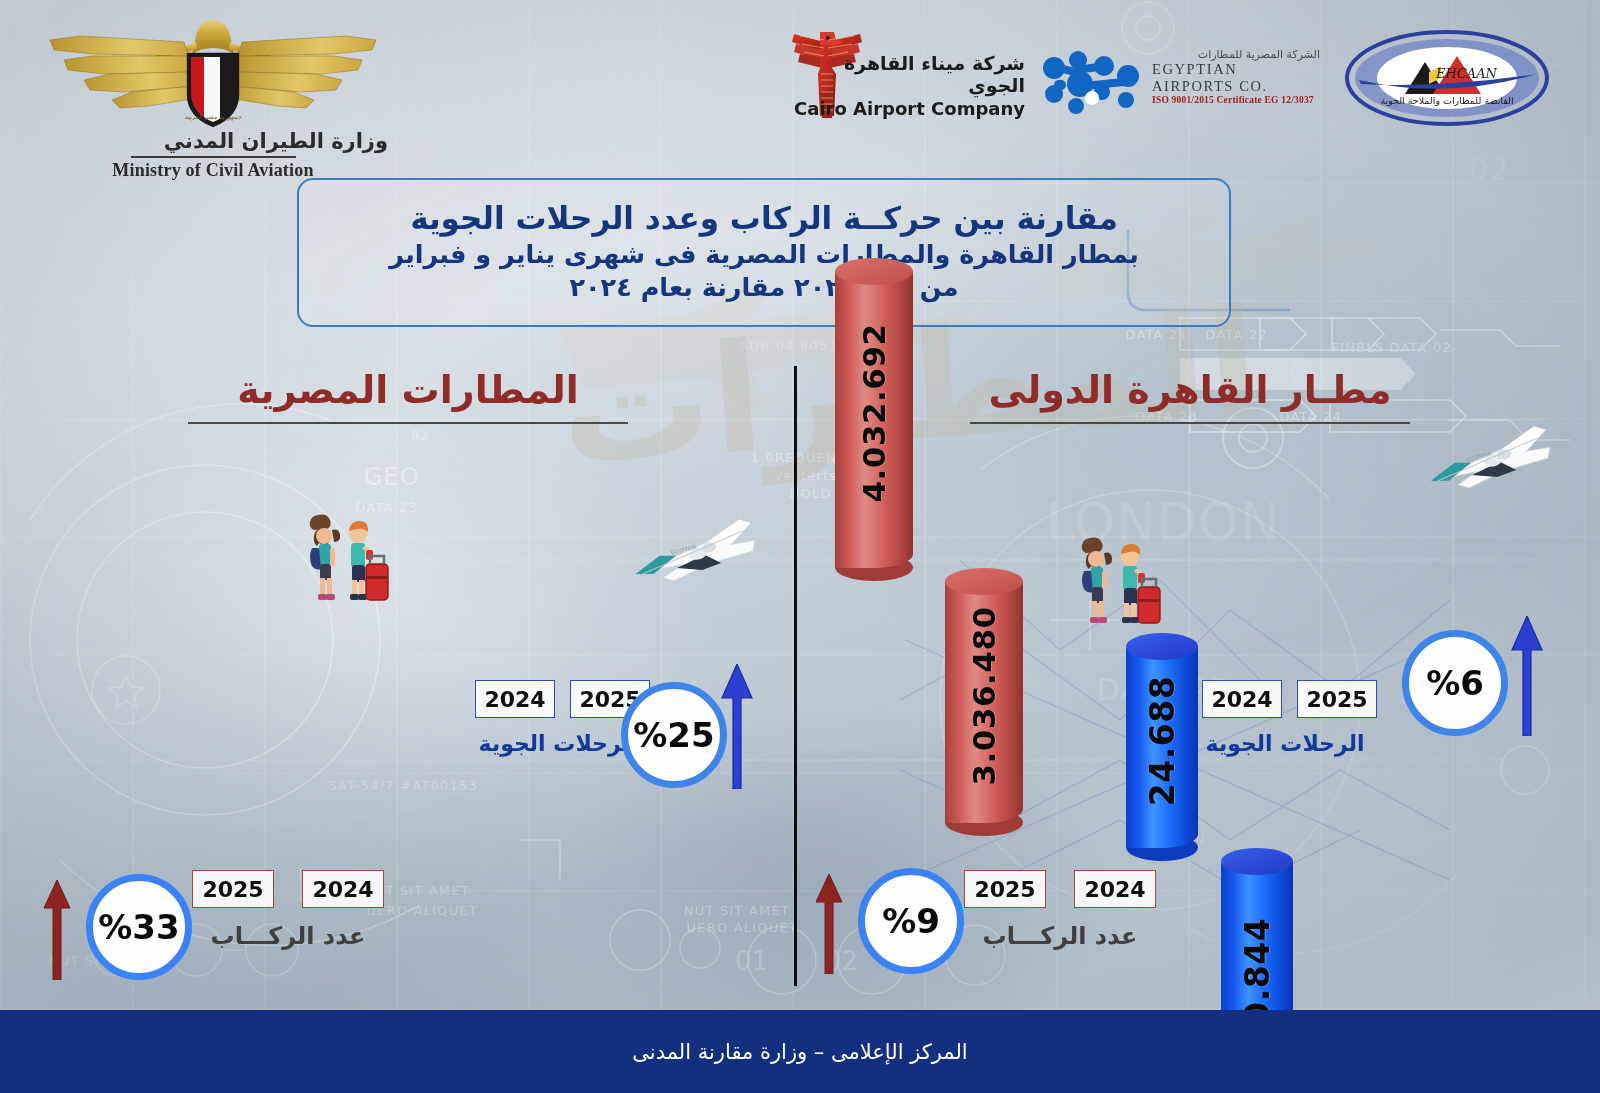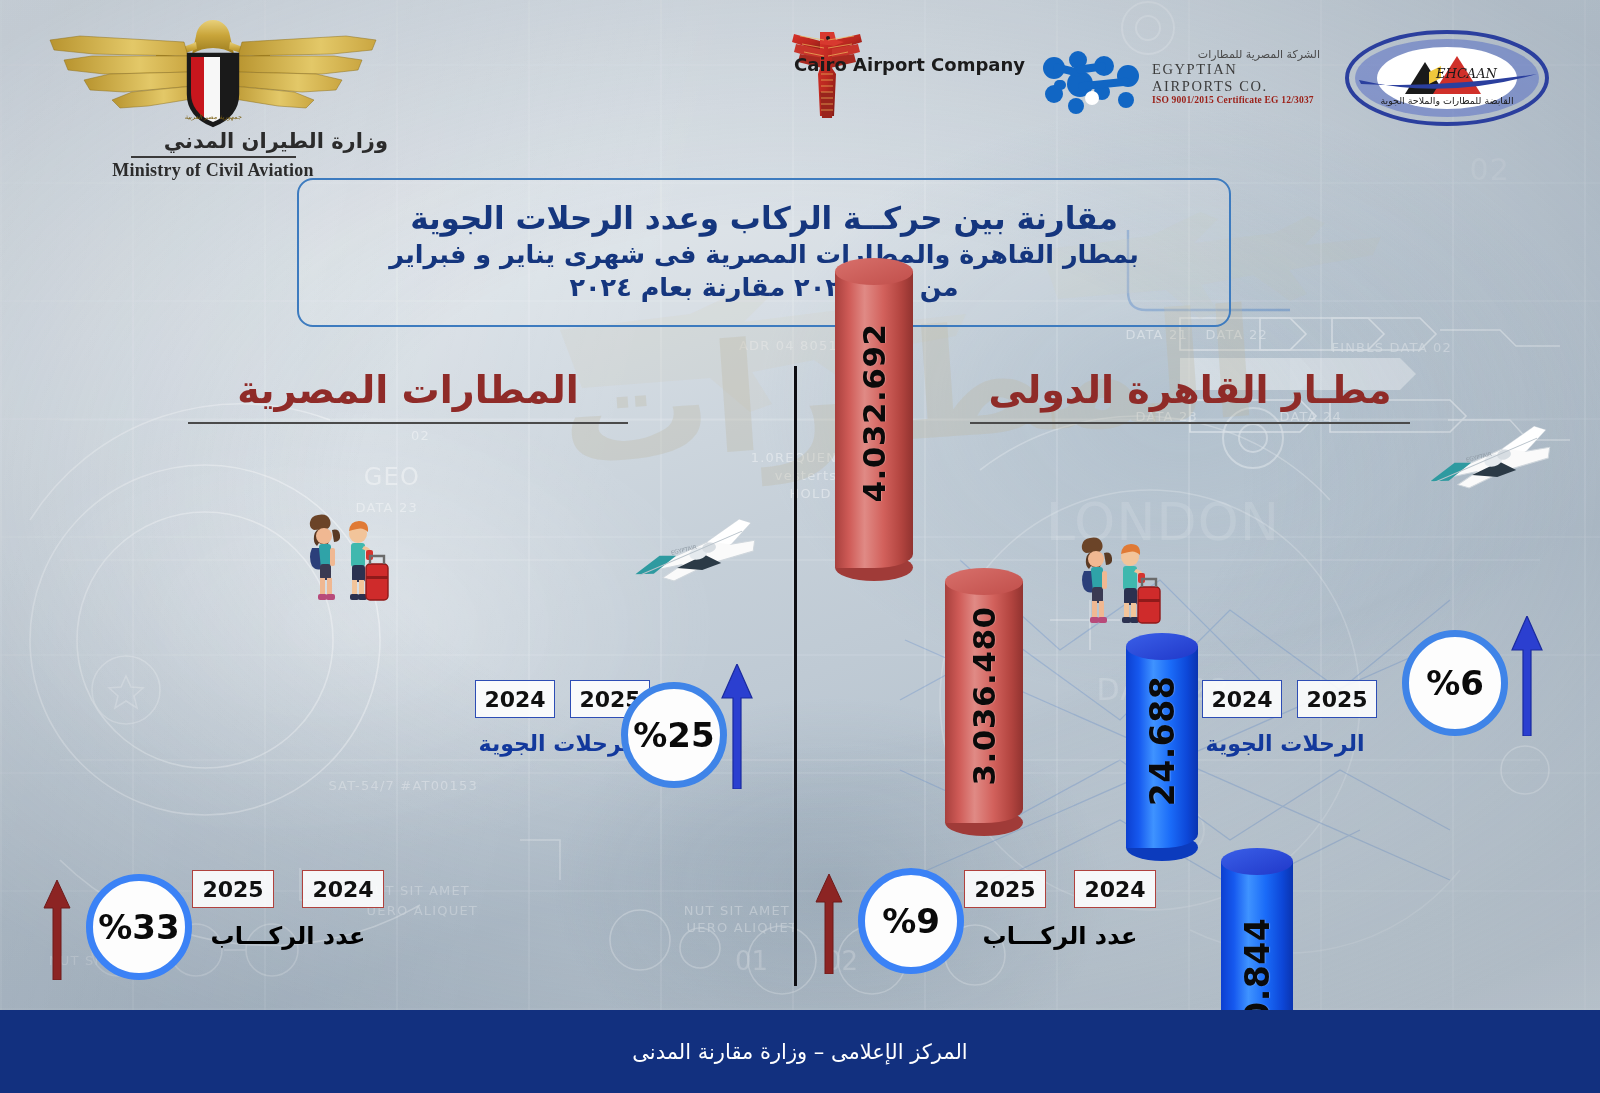--- a/index.html
+++ b/index.html
@@ -124,21 +124,21 @@
 
   .yr-tag{
     position:absolute;background:rgba(255,255,255,.88);
     font-weight:bold;color:#101010;display:flex;align-items:center;justify-content:center;
     direction:ltr;
   }
   .yr-red{border:1.6px solid #b0413d;}
   .yr-blue{border:1.6px solid #2d4db5;}
 
   .grp-label{position:absolute;font-weight:bold;direction:rtl;text-align:center;white-space:nowrap;}
-  .lbl-red{color:#000000;text-align:center;}
+  .lbl-red{color:#404040;text-align:center;}
   .lbl-blue{color:#12389c;}
 
   
   .pct{
     position:absolute;border-radius:50%;background:#fdfdfd;
     display:flex;align-items:center;justify-content:center;
     font-weight:bold;color:#0a0a0a;direction:ltr;
   }
   .pct-red{border:7px solid #3b82f6;}
   .pct-blue{border:7px solid #3f84e8;}
@@ -344,20 +344,21 @@
         <circle cx="38" cy="8" r="2" fill="#1a1a1a"></circle>
 
         <path d="M30 62 L44 62 L42 88 L32 88 Z" fill="#9a241c"></path>
         <g stroke="#f0c060" stroke-width="0.8" opacity="0.85">
           <path d="M31 44 H43 M31 50 H43 M31 56 H43 M31 62 H43 M31 68 H43 M31 74 H43 M31 80 H43"></path>
           <path d="M38 10 L64 6 M38 18 L62 14 M38 26 L58 22"></path>
           <path d="M34 10 L10 6 M34 18 L12 14 M34 26 L14 22"></path>
         </g>
       </svg>
       <div class="cac-text">
+        <div class="cac-ar">شركة ميناء القاهرة الجوي</div>
         <div class="cac-en">Cairo Airport Company</div>
       </div>
     </div>
 
     <div class="logo-eac">
       <svg width="104" height="64" viewBox="0 0 104 64" style="position:absolute;left:0;top:2px;">
         <g fill="#1166c4">
           <circle cx="14" cy="18" r="11"></circle>
             <circle cx="14" cy="44" r="9"></circle>
           <circle cx="38" cy="10" r="9"></circle>

